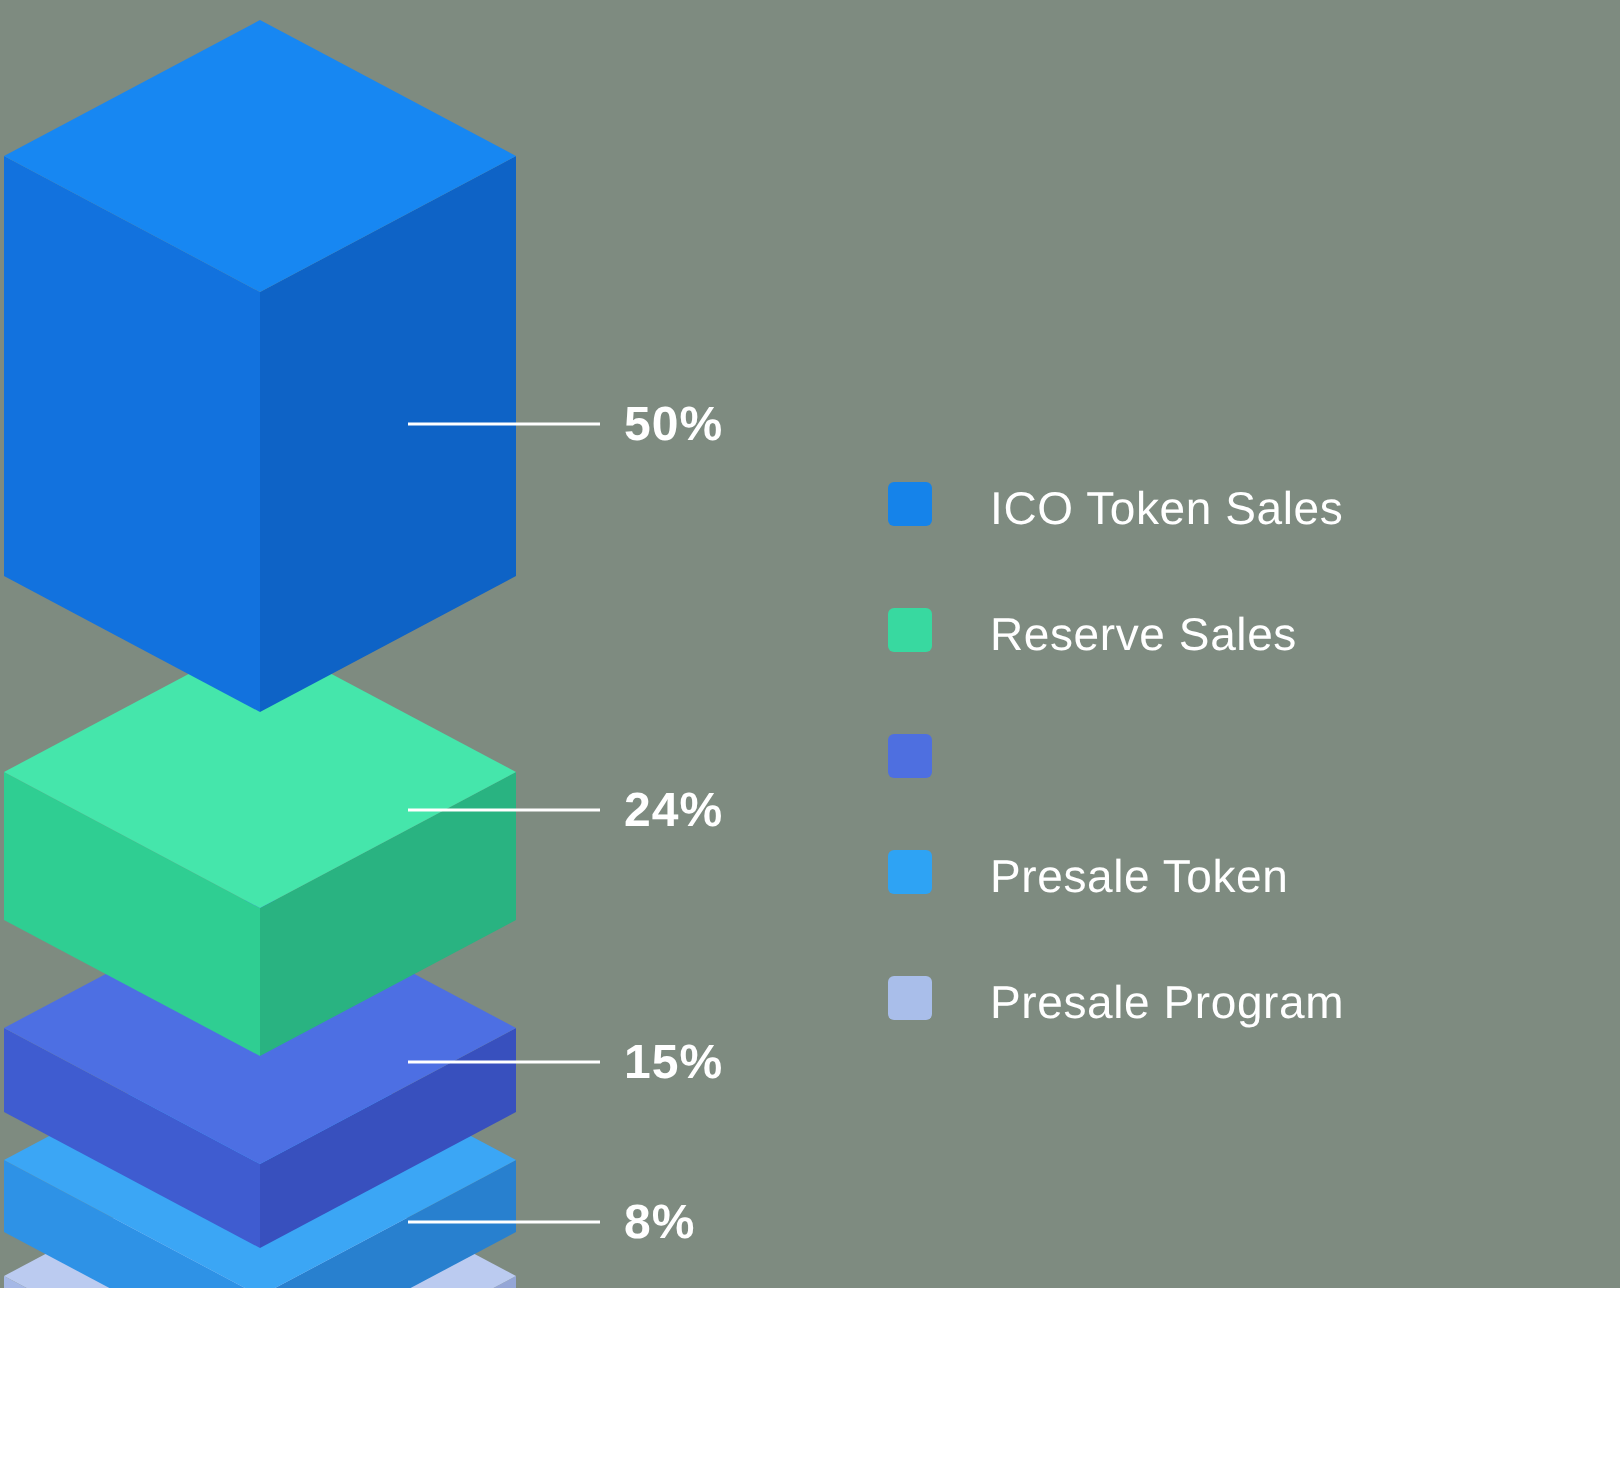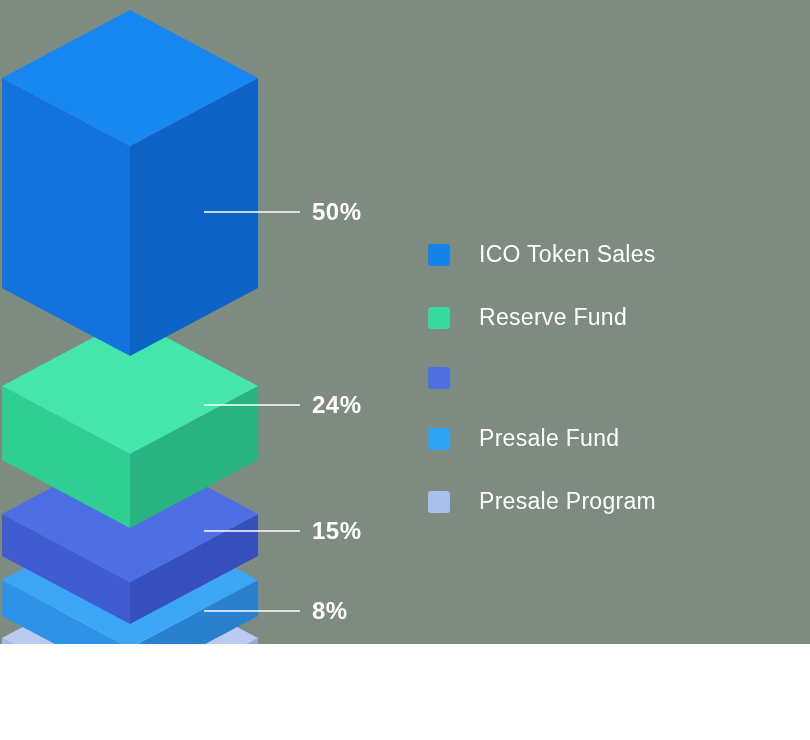--- a/index.html
+++ b/index.html
@@ -20,22 +20,23 @@
   .legend{
     position:absolute;
     left:428px;
     top:241px;
     display:flex;
     flex-direction:column;
     gap:36px;
   }
   .legend-row{
     display:flex;
-    align-items:center;
+    align-items:flex-start;
     gap:29px;
+    margin-left:16px;
   }
   .swatch{
     width:22px;
     height:22px;
     border-radius:3px;
     flex:none;
   }
   .legend-label{
     font-family:"Liberation Sans", sans-serif;
     font-size:23px;
@@ -75,27 +76,27 @@
       <line x1="204" y1="670" x2="300" y2="670" stroke="#FFFFFF" stroke-width="1.6"></line>
       <text x="312" y="678" class="pct" fill="#FFFFFF">3%</text>
     </svg>
   <div class="legend" id="legend">
       <div class="legend-row">
         <span class="swatch" style="background: rgb(21, 131, 234);"></span>
         <span class="legend-label" style="color: rgb(255, 255, 255);">ICO Token Sales</span>
       </div>
       <div class="legend-row">
         <span class="swatch" style="background: rgb(56, 217, 160);"></span>
-        <span class="legend-label" style="color: rgb(255, 255, 255);">Reserve Fund</span>
+        <span class="legend-label" style="color: rgb(255, 255, 255);">Reserve Sales</span>
       </div>
       <div class="legend-row">
         <span class="swatch" style="background: rgb(78, 111, 224);"></span>
       </div>
       <div class="legend-row">
         <span class="swatch" style="background: rgb(46, 163, 244);"></span>
-        <span class="legend-label" style="color: rgb(255, 255, 255);">Presale Fund</span>
+        <span class="legend-label" style="color: rgb(255, 255, 255);">Presale Token</span>
       </div>
       <div class="legend-row">
         <span class="swatch" style="background: rgb(169, 190, 234);"></span>
         <span class="legend-label" style="color: rgb(255, 255, 255);">Presale Program</span>
       </div>
     </div>
 </div>
 
 </body></html>

